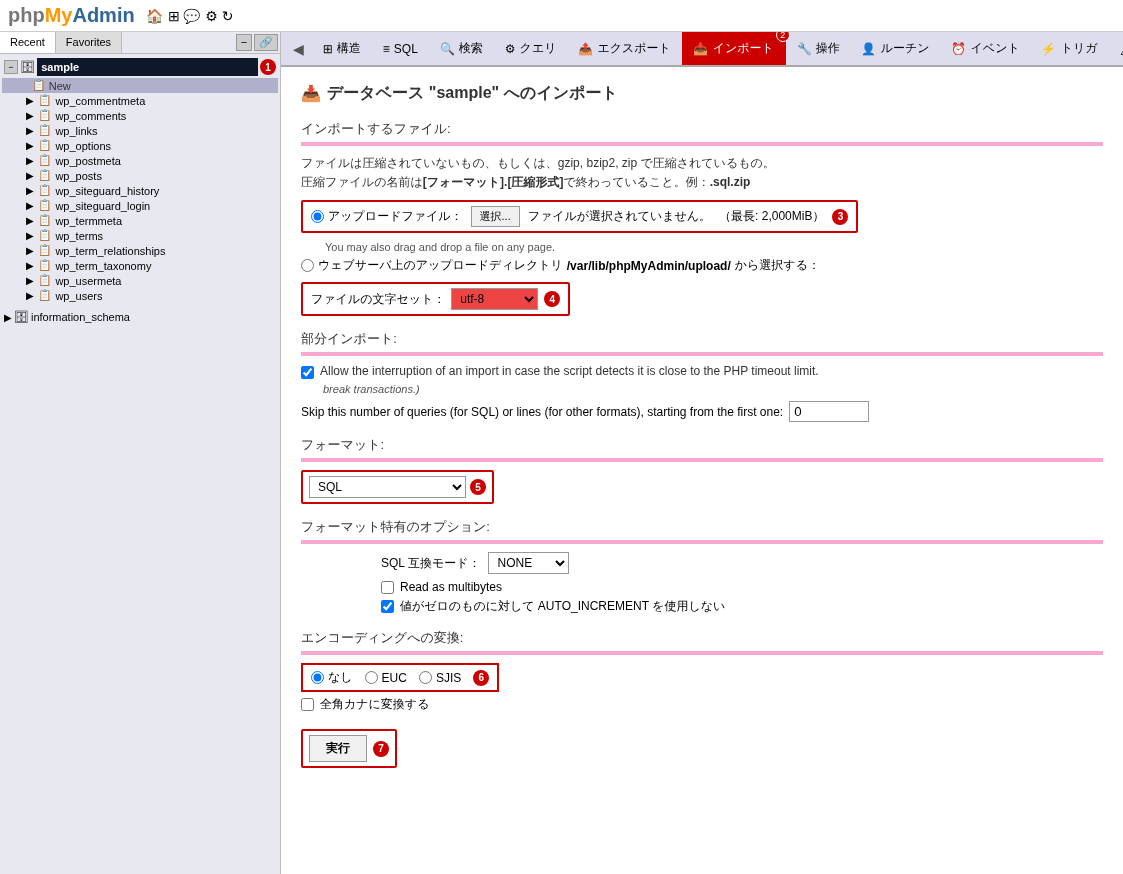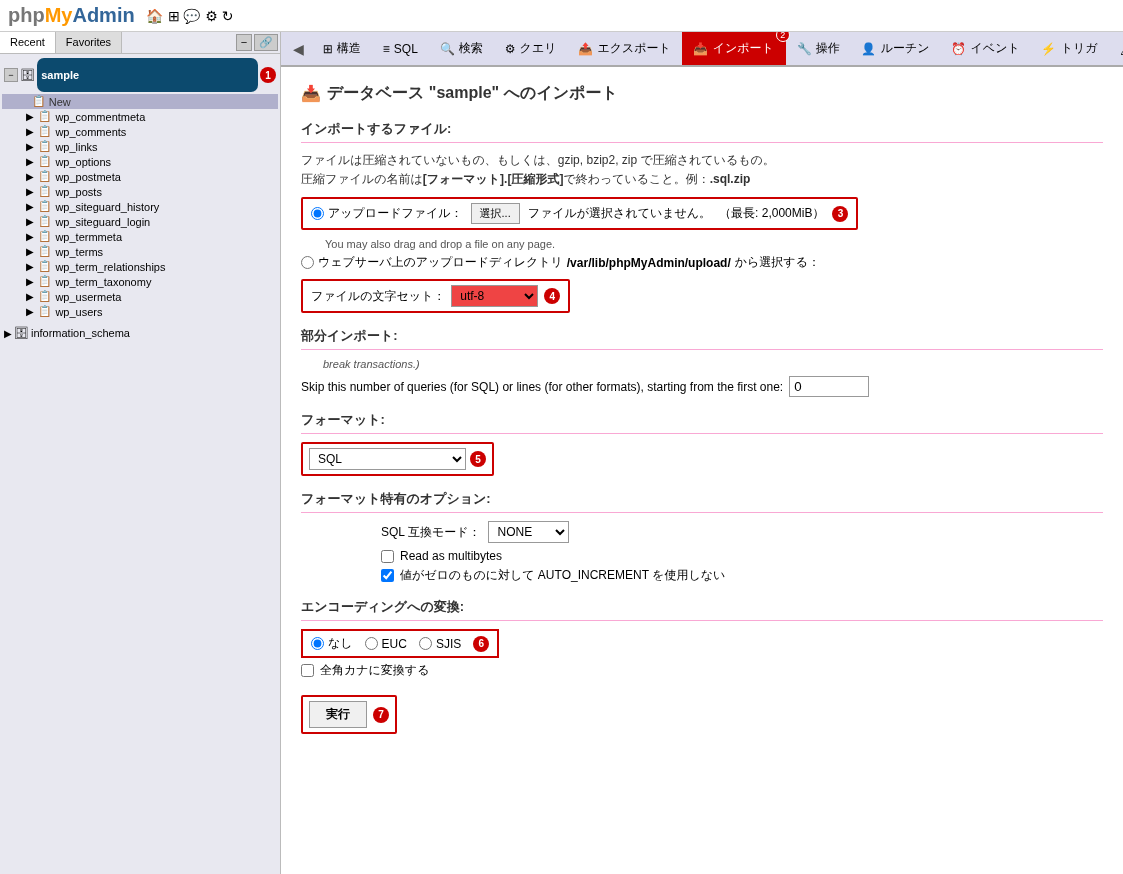--- a/index.html
+++ b/index.html
@@ -29,21 +29,21 @@
 
     
     #nav-tabs { background: #dde; display: flex; align-items: center; border-bottom: 2px solid #aaa; padding: 0 4px; }
     .nav-back { padding: 4px 8px; cursor: pointer; font-size: 14px; color: #555; }
     .nav-tab { padding: 6px 10px; cursor: pointer; font-size: 12px; display: flex; align-items: center; gap: 4px; border: 1px solid transparent; white-space: nowrap; }
     .nav-tab.active { background: #cc0000; color: #fff; border: 2px solid #cc0000; }
 
     
     #page-content { flex: 1; overflow-y: auto; padding: 16px 20px; background: #fff; }
     h2.page-title { font-size: 16px; font-weight: bold; color: #333; margin-bottom: 16px; display: flex; align-items: center; gap: 6px; }
-    h3.section-title { font-size: 13px; font-weight: bold; color: #333; margin: 14px 0 8px 0; border-bottom: 1px solid #f9a8d4; padding-bottom: 4px; }
+    h3.section-title { font-size: 13px; font-weight: normal; color: #333; margin: 14px 0 8px 0; border-bottom: 4px solid #f9a8d4; padding-bottom: 4px; }
 
     .file-info { font-size: 12px; color: #333; margin-bottom: 8px; line-height: 1.6; }
     .file-info strong { font-weight: bold; }
     .radio-option { display: flex; align-items: center; gap: 4px; }
     .file-upload-btn { padding: 2px 8px; background: #f0f0f0; border: 1px solid #999; cursor: pointer; font-size: 11px; }
 
     .drag-drop-note { font-size: 11px; color: #555; margin: 4px 0 4px 24px; }
 
     .server-upload-row { display: flex; align-items: center; gap: 4px; margin: 4px 0; }
     .charset-select { padding: 2px 4px; font-size: 12px; border: 1px solid #999; background: #ef4444; }
@@ -94,21 +94,21 @@
       <div style="margin-left:auto; display:flex; gap:2px; padding:2px;">
         <span style="cursor:pointer; padding:1px 4px; background:#ccc; border:1px solid #999; font-size:11px;">−</span>
         <span style="cursor:pointer; padding:1px 4px; background:#ccc; border:1px solid #999; font-size:11px;">🔗</span>
       </div>
     </div>
     <div id="sidebar-content">
 
       <div style="display:flex; align-items:center; padding:2px 2px;">
         <span class="collapse-btn">−</span>
         <span style="font-size:12px; margin-right:2px;">🗄</span>
-        <span style="background:#0c4a6e; color:#fff; padding:11px 4px; font-weight:bold; flex:1;border-radius:7px;">sample</span>
+        <span style="background:#0f172a; color:#fff; padding:3px 4px; font-weight:bold; flex:1;">sample</span>
         <span style="background:#cc0000; color:#fff; border-radius:50%; width:16px; height:16px; display:inline-flex; align-items:center; justify-content:center; font-size:10px; font-weight:bold; margin-left:2px;">1</span>
       </div>
 
       <div class="table-item" style="padding-left:30px; color:#333; background:#b0b0cc;">
         <span style="font-size:11px;">📋</span>
         <span>New</span>
       </div>
 
       <div class="table-item">
         <span style="font-size:10px; margin-right:2px;">▶</span>
@@ -287,20 +287,24 @@
             <option>utf-16</option>
             <option>iso-8859-1</option>
           </select>
           <span style="background:#cc0000; color:#fff; border-radius:50%; width:16px; height:16px; display:inline-flex; align-items:center; justify-content:center; font-size:10px; font-weight:bold;">4</span>
         </span>
       </div>
 
       <h3 class="section-title">部分インポート:</h3>
 
       <div class="partial-import-section">
+        <div class="checkbox-row">
+          <input type="checkbox" checked="" style="">
+          <span class="checkbox-label">Allow the interruption of an import in case the script detects it is close to the PHP timeout limit.</span>
+        </div>
         <div class="italic-note">
           <em>break transactions.)</em>
         </div>
         <div class="skip-row">
           <span>Skip this number of queries (for SQL) or lines (for other formats), starting from the first one:</span>
           <input type="number" class="skip-input" value="0" style="">
         </div>
       </div>
 
       <h3 class="section-title">フォーマット:</h3>

